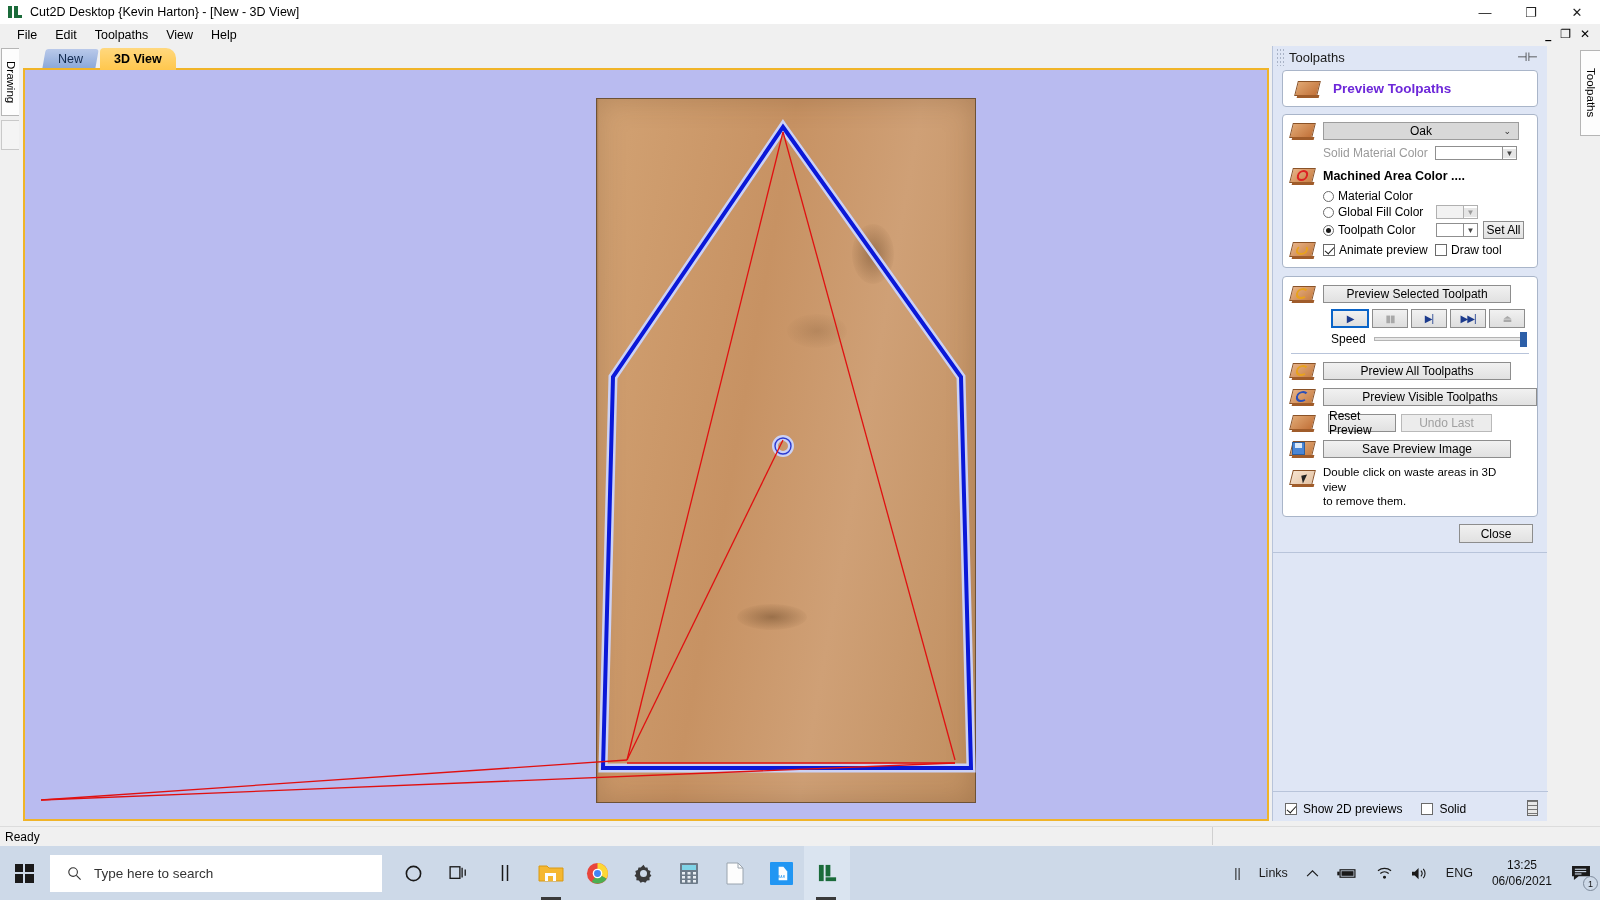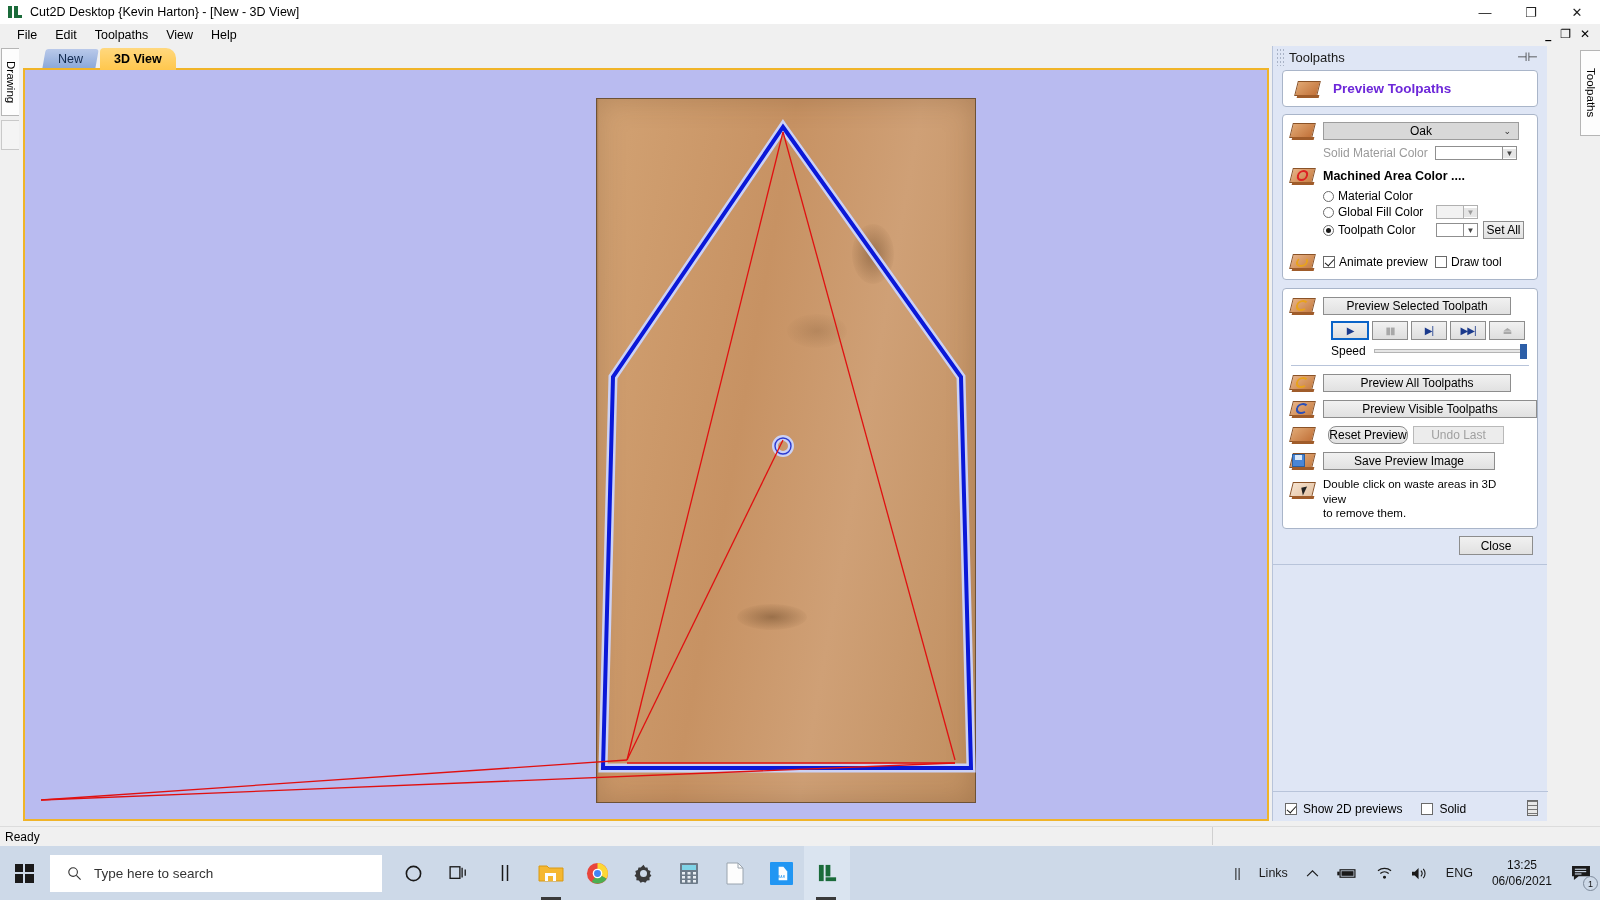--- a/index.html
+++ b/index.html
@@ -371,21 +371,21 @@
       <div class="row" style="margin-bottom:2px;">
         <div class="icon-col"></div>
         <div class="radio"></div>
         <span class="lbl-sm" style="margin-left:4px; width:98px;">Global Fill Color</span>
         <div class="colorbox" style="width:42px; border-color:#b0b0b0;">
           <div class="colorswatch" style="background:#f2f2f2; border-right-color:#b0b0b0;"></div>
           <div class="colorarrow" style="color:#9a9a9a;">▼</div>
         </div>
       </div>
 
-      <div class="row" style="margin-bottom:12px;">
+      <div class="row" style="margin-bottom:0;">
         <div class="icon-col"></div>
         <div class="radio on"></div>
         <span class="lbl-sm" style="margin-left:4px; width:98px;">Toolpath Color</span>
         <div class="colorbox" style="width:42px;">
           <div class="colorswatch"></div>
           <div class="colorarrow flat">▼</div>
         </div>
         <div class="btn" style="width:41px; margin-left:5px;">Set All</div>
       </div>
 
@@ -465,34 +465,34 @@
         <div class="btn" style="width:216px;">Preview Visible Toolpaths</div>
       </div>
 
       <div class="row" style="margin-bottom:4px; gap:5px;">
         <div class="icon-col">
           <div class="board-icon">
               <div class="top"></div>
               <div class="edge"></div>
             </div>
         </div>
-        <div class="btn" style="width:80px;border-radius:8px;">Reset Preview</div>
+        <div class="btn" style="width:68px;">Reset Preview</div>
         <div class="btn disabled" style="width:91px;">Undo Last</div>
       </div>
 
       <div class="row" style="margin-bottom:5px;">
         <div class="icon-col">
           <div class="board-icon">
             <div class="top" style="background:linear-gradient(135deg,#e6b185,#c87f44);"></div>
             <div style="position:absolute;left:2px;top:4px;width:13px;height:13px;background:#4a86d6;border:1px solid #2d5f9e;"></div>
             <div style="position:absolute;left:5px;top:5px;width:7px;height:5px;background:#dce9f8;"></div>
             <div class="edge"></div>
           </div>
         </div>
-        <div class="btn" style="width:172px;">Save Preview Image</div>
+        <div class="btn" style="width:188px;">Save Preview Image</div>
       </div>
 
       <div class="row" style="align-items:flex-start;">
         <div class="icon-col" style="padding-top:2px;">
           <div class="board-icon">
             <div class="top" style="background:linear-gradient(135deg,#f6e2ce,#e3c3a4);"></div>
             <div style="position:absolute;left:12px;top:8px;width:0;height:0;border-left:6px solid #222;border-bottom:8px solid transparent;transform:rotate(-12deg);"></div>
             <div class="edge"></div>
           </div>
         </div>

